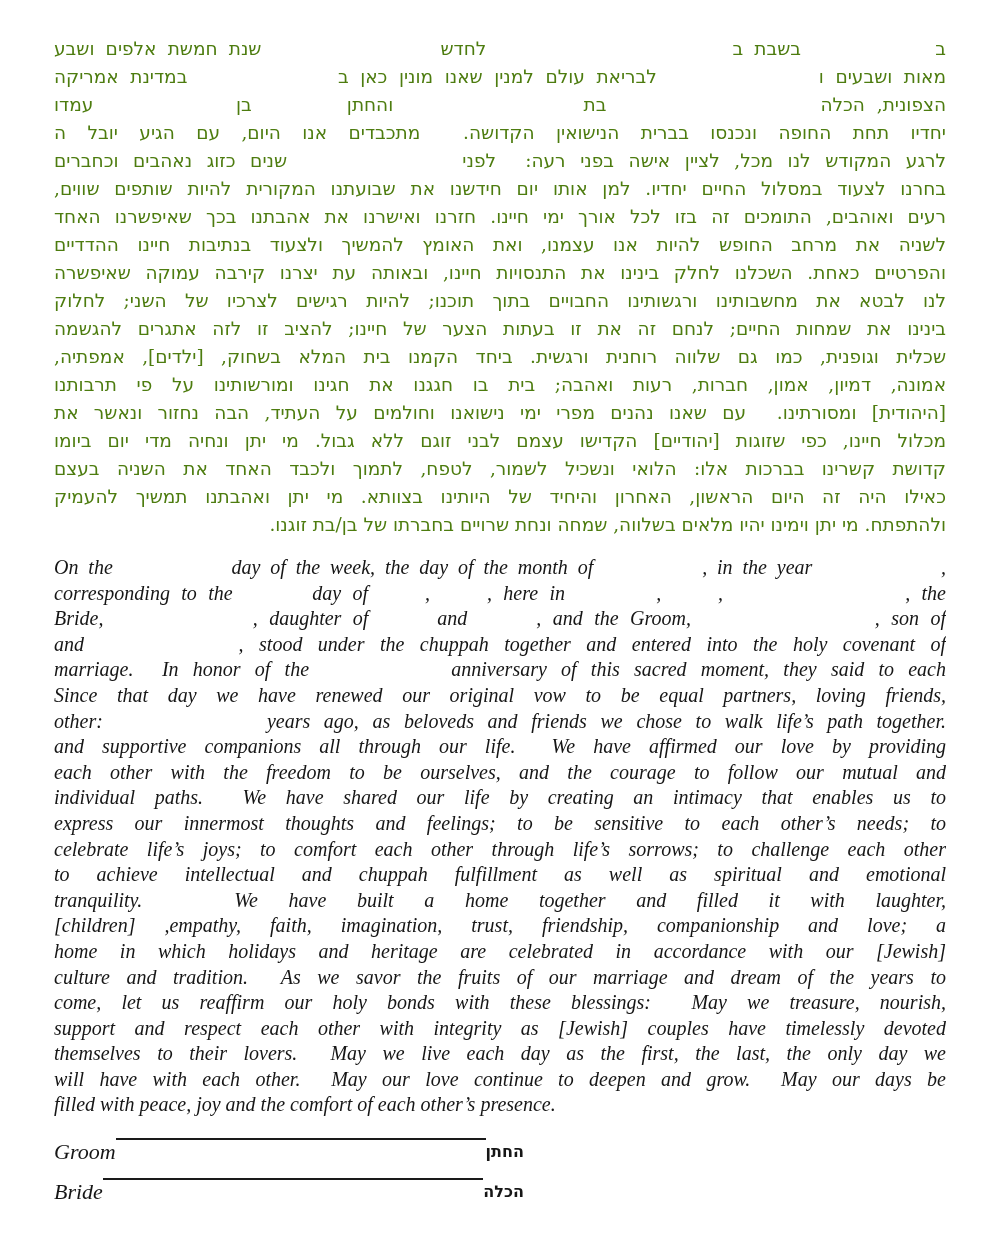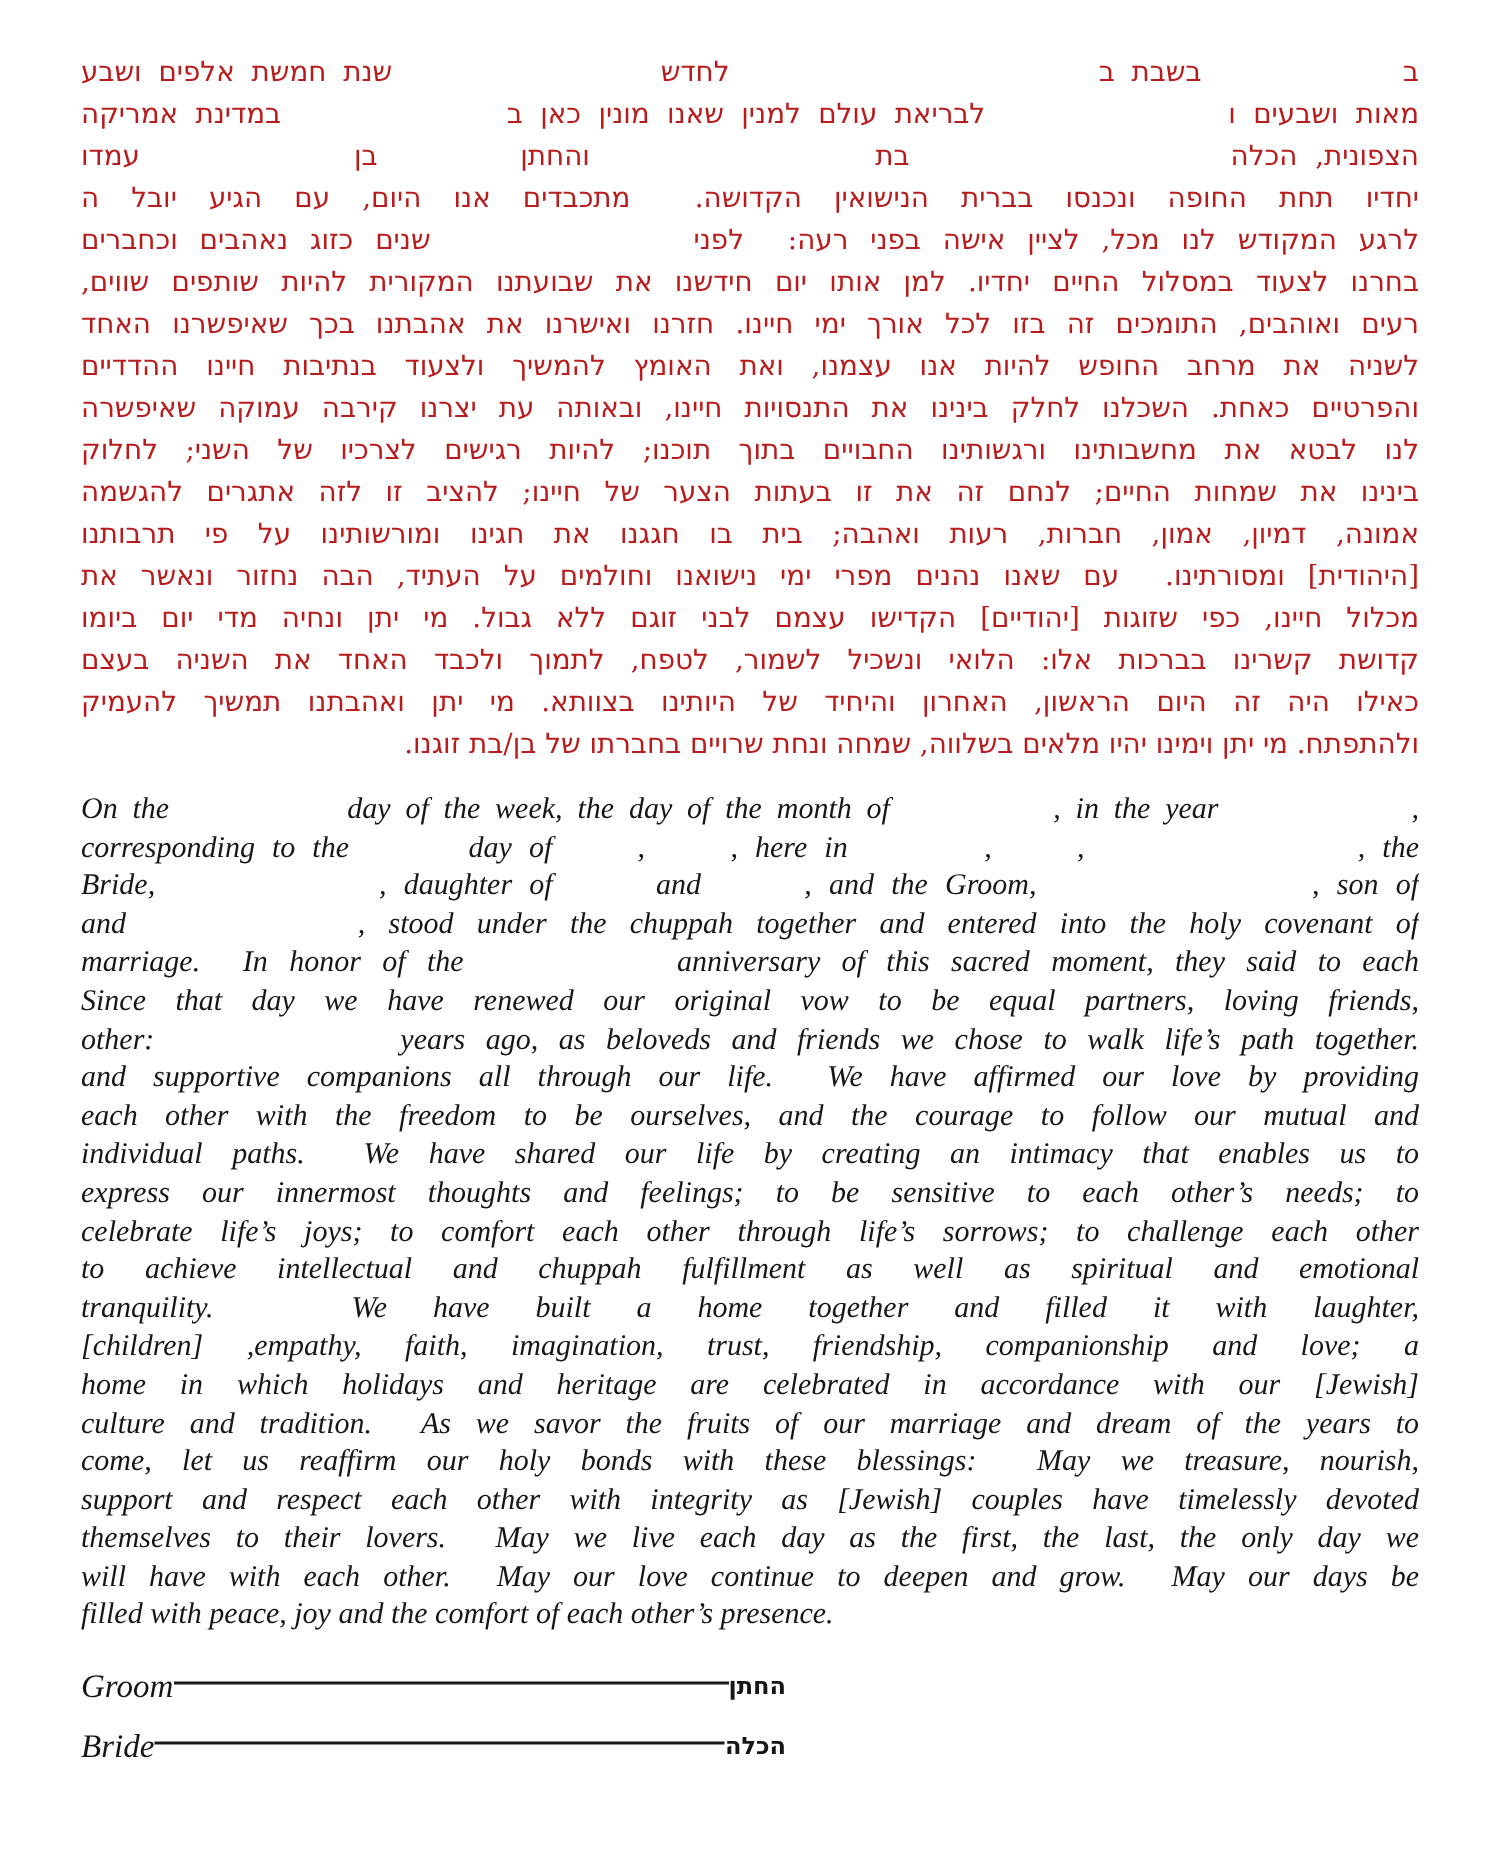--- a/index.html
+++ b/index.html
@@ -17,21 +17,21 @@
     overflow: hidden;
   }
   .heb-block {
     margin-bottom: 14px;
   }
   .heb-line {
     direction: rtl;
     font-family: "DejaVu Serif", "DejaVu Sans", sans-serif;
     font-size: 18.5px;
     line-height: 28px;
-    color: #b91c1c;
+    color: #4d7c0f;
     text-align: justify;
     text-align-last: justify;
     white-space: normal;
     height: 28px;
     overflow: hidden;
   }
   .heb-line.last {
     text-align-last: right;
   }
   .eng-block {
@@ -49,21 +49,21 @@
     overflow: hidden;
   }
   .eng-line.last {
     text-align-last: left;
   }
   .sig-block {
     margin-top: 20px;
   }
   .sig-row {
     display: flex;
-    align-items: center;
+    align-items: flex-start;
     width: 470px;
     margin-bottom: 12px;
   }
   .sig-label {
     font-family: "Liberation Serif", "DejaVu Serif", serif;
     font-style: italic;
     font-size: 22px;
     color: #161616;
     line-height: 28px;
   }
@@ -92,20 +92,21 @@
     <div class="heb-line">מאות ושבעים ו&nbsp;&nbsp;&nbsp;&nbsp;&nbsp;&nbsp;&nbsp;&nbsp;&nbsp;&nbsp;&nbsp;&nbsp;&nbsp;&nbsp;לבריאת עולם למנין שאנו מונין כאן ב&nbsp;&nbsp;&nbsp;&nbsp;&nbsp;&nbsp;&nbsp;&nbsp;&nbsp;&nbsp;&nbsp;&nbsp;&nbsp;במדינת אמריקה</div>
     <div class="heb-line">הצפונית, הכלה&nbsp;&nbsp;&nbsp;&nbsp;&nbsp;&nbsp;&nbsp;&nbsp;&nbsp;&nbsp;&nbsp;&nbsp;&nbsp;&nbsp;&nbsp;&nbsp;&nbsp;&nbsp;בת&nbsp;&nbsp;&nbsp;&nbsp;&nbsp;&nbsp;&nbsp;&nbsp;&nbsp;&nbsp;&nbsp;&nbsp;&nbsp;&nbsp;&nbsp;&nbsp;והחתן&nbsp;&nbsp;&nbsp;&nbsp;&nbsp;&nbsp;&nbsp;&nbsp;בן&nbsp;&nbsp;&nbsp;&nbsp;&nbsp;&nbsp;&nbsp;&nbsp;&nbsp;&nbsp;&nbsp;&nbsp;עמדו</div>
     <div class="heb-line">יחדיו תחת החופה ונכנסו בברית הנישואין הקדושה.&nbsp; מתכבדים אנו היום, עם הגיע יובל ה</div>
     <div class="heb-line">לרגע המקודש לנו מכל, לציין אישה בפני רעה:&nbsp; לפני&nbsp;&nbsp;&nbsp;&nbsp;&nbsp;&nbsp;&nbsp;&nbsp;&nbsp;&nbsp;&nbsp;&nbsp;שנים כזוג נאהבים וכחברים</div>
     <div class="heb-line">בחרנו לצעוד במסלול החיים יחדיו. למן אותו יום חידשנו את שבועתנו המקורית להיות שותפים שווים,</div>
     <div class="heb-line">רעים ואוהבים, התומכים זה בזו לכל אורך ימי חיינו. חזרנו ואישרנו את אהבתנו בכך שאיפשרנו האחד</div>
     <div class="heb-line">לשניה את מרחב החופש להיות אנו עצמנו, ואת האומץ להמשיך ולצעוד בנתיבות חיינו ההדדיים</div>
     <div class="heb-line">והפרטיים כאחת. השכלנו לחלק בינינו את התנסויות חיינו, ובאותה עת יצרנו קירבה עמוקה שאיפשרה</div>
     <div class="heb-line">לנו לבטא את מחשבותינו ורגשותינו החבויים בתוך תוכנו; להיות רגישים לצרכיו של השני; לחלוק</div>
     <div class="heb-line">בינינו את שמחות החיים; לנחם זה את זו בעתות הצער של חיינו; להציב זו לזה אתגרים להגשמה</div>
+    <div class="heb-line">שכלית וגופנית, כמו גם שלווה רוחנית ורגשית. ביחד הקמנו בית המלא בשחוק, [ילדים], אמפתיה,</div>
     <div class="heb-line">אמונה, דמיון, אמון, חברות, רעות ואהבה; בית בו חגגנו את חגינו ומורשותינו על פי תרבותנו</div>
     <div class="heb-line">[היהודית] ומסורתינו.&nbsp; עם שאנו נהנים מפרי ימי נישואנו וחולמים על העתיד, הבה נחזור ונאשר את</div>
     <div class="heb-line">מכלול חיינו, כפי שזוגות [יהודיים] הקדישו עצמם לבני זוגם ללא גבול. מי יתן ונחיה מדי יום ביומו</div>
     <div class="heb-line">קדושת קשרינו בברכות אלו: הלואי ונשכיל לשמור, לטפח, לתמוך ולכבד האחד את השניה בעצם</div>
     <div class="heb-line">כאילו היה זה היום הראשון, האחרון והיחיד של היותינו בצוותא. מי יתן ואהבתנו תמשיך להעמיק</div>
     <div class="heb-line last">ולהתפתח. מי יתן וימינו יהיו מלאים בשלווה, שמחה ונחת שרויים בחברתו של בן/בת זוגנו.</div>
   </div>
 
   <div class="eng-block">
     <div class="eng-line">On the&nbsp;&nbsp;&nbsp;&nbsp;&nbsp;&nbsp;&nbsp;&nbsp;&nbsp;&nbsp;&nbsp;&nbsp;day of the week, the day of the month of&nbsp;&nbsp;&nbsp;&nbsp;&nbsp;&nbsp;&nbsp;&nbsp;&nbsp;&nbsp;&nbsp;, in the year&nbsp;&nbsp;&nbsp;&nbsp;&nbsp;&nbsp;&nbsp;&nbsp;&nbsp;&nbsp;&nbsp;&nbsp;&nbsp;,</div>

